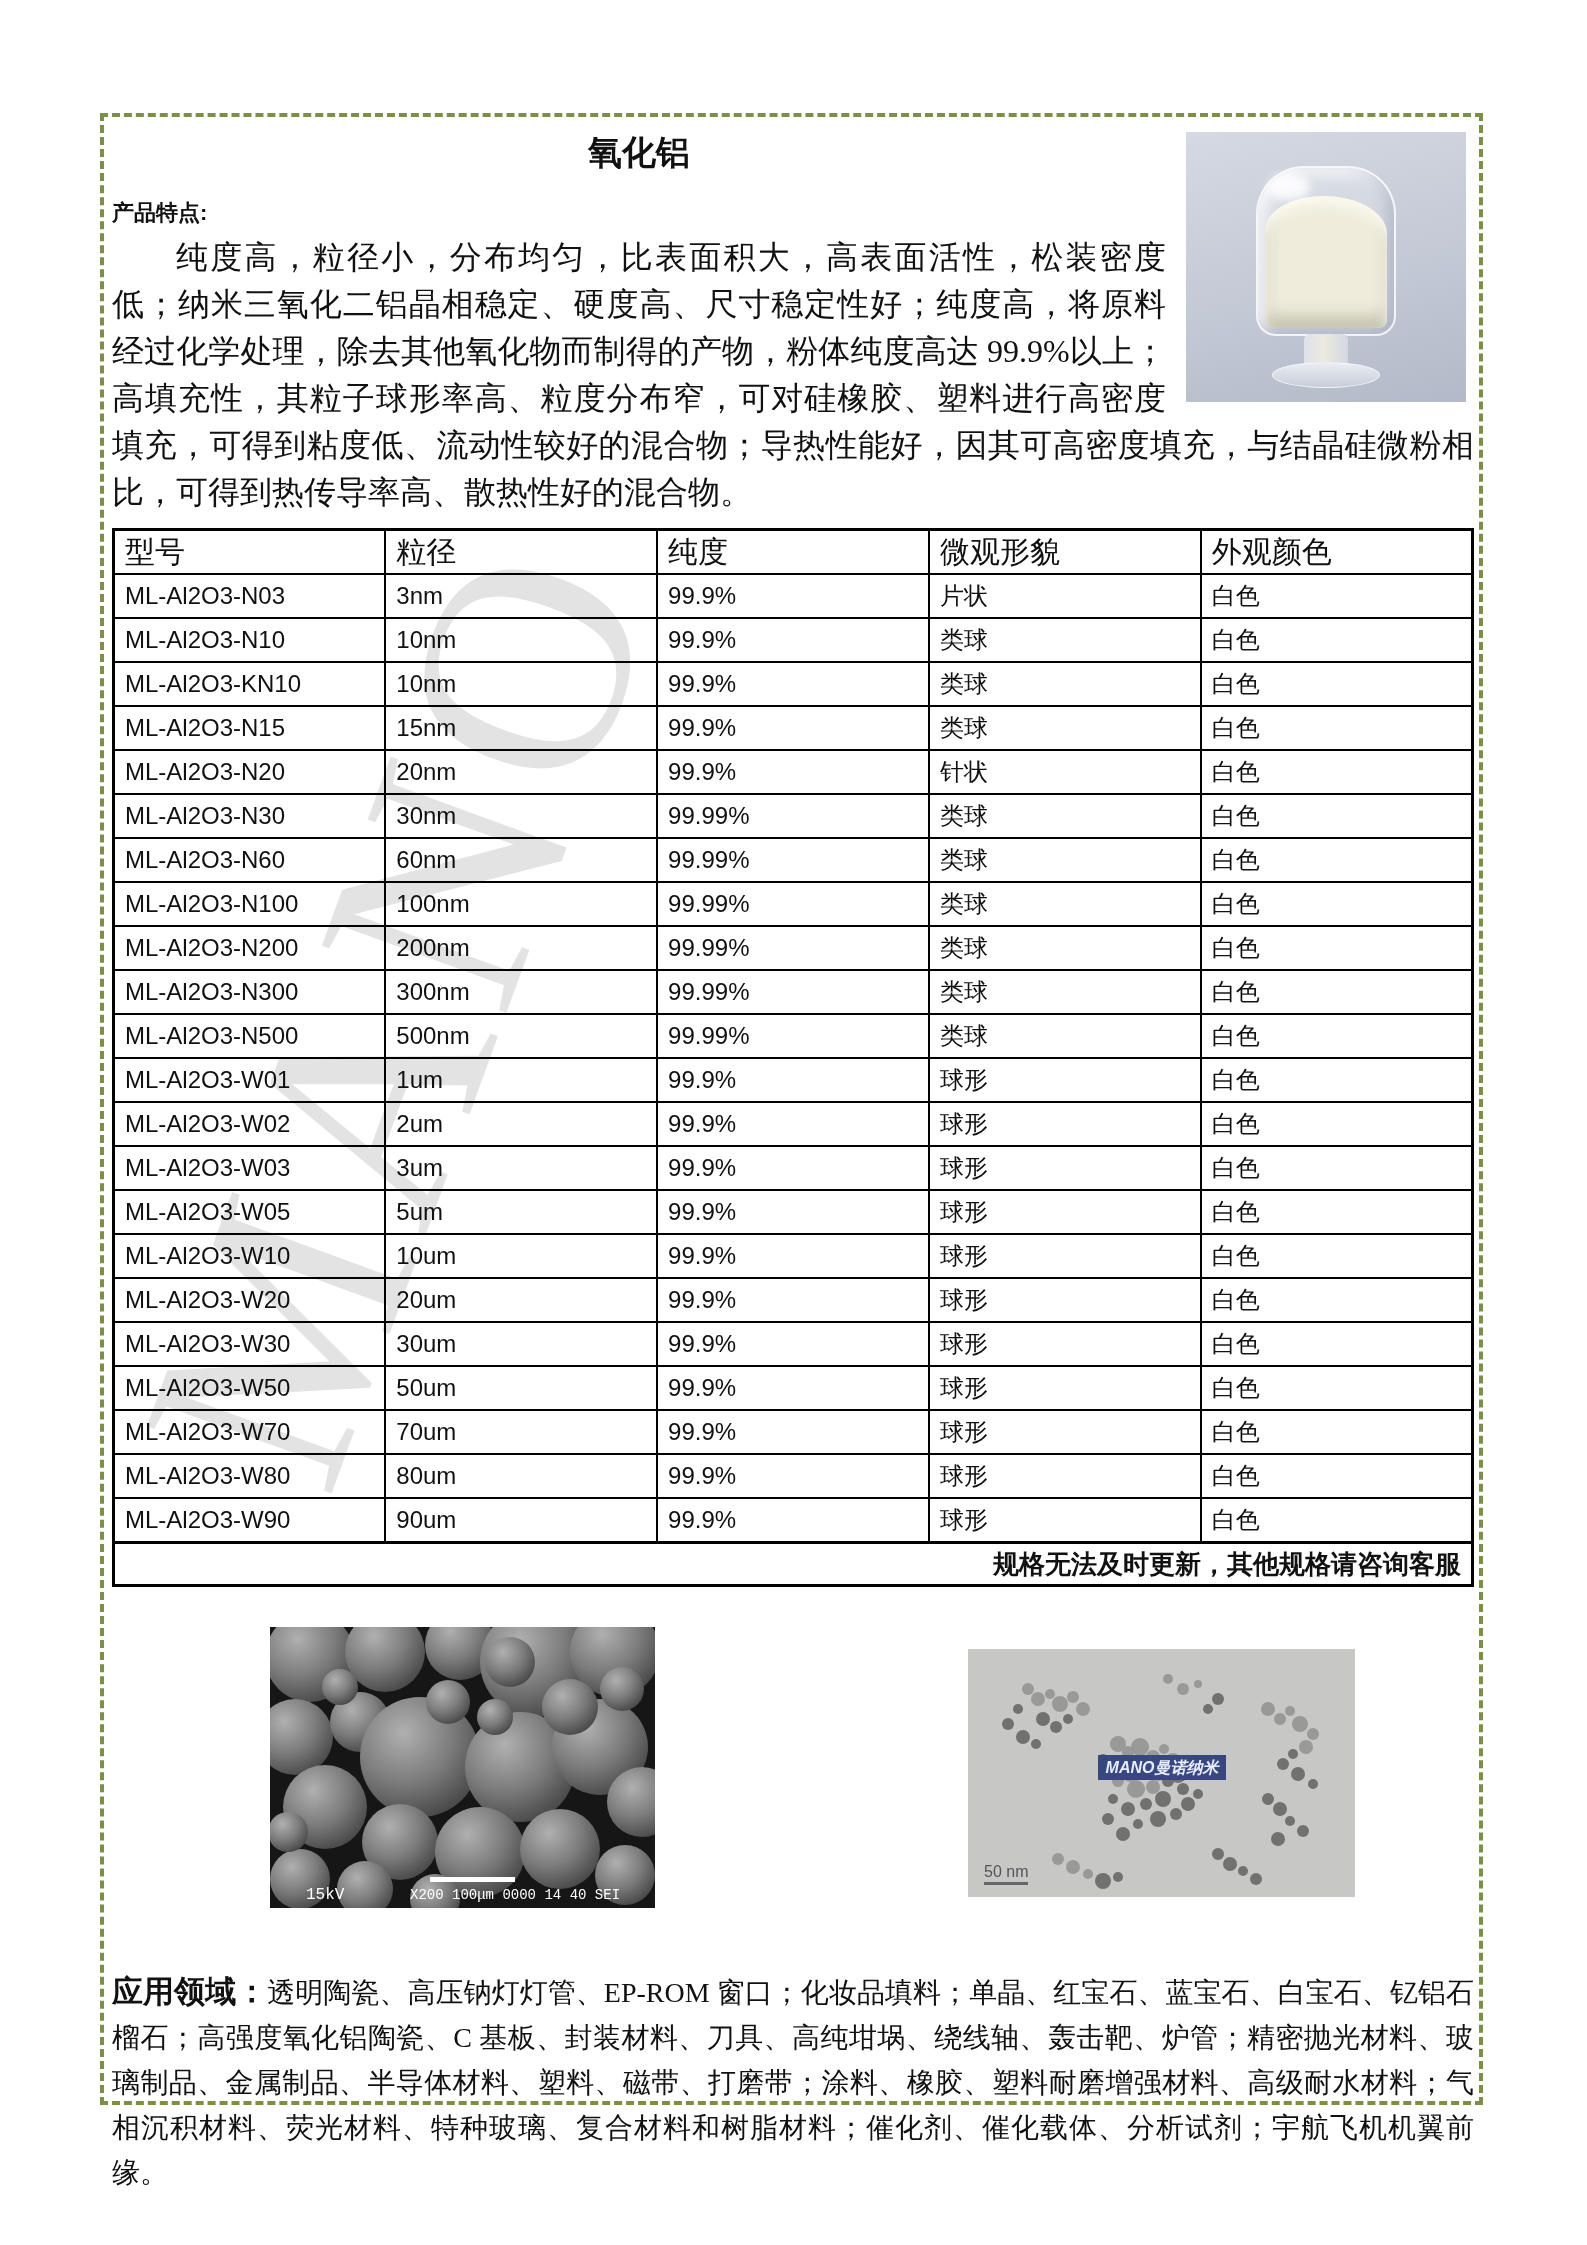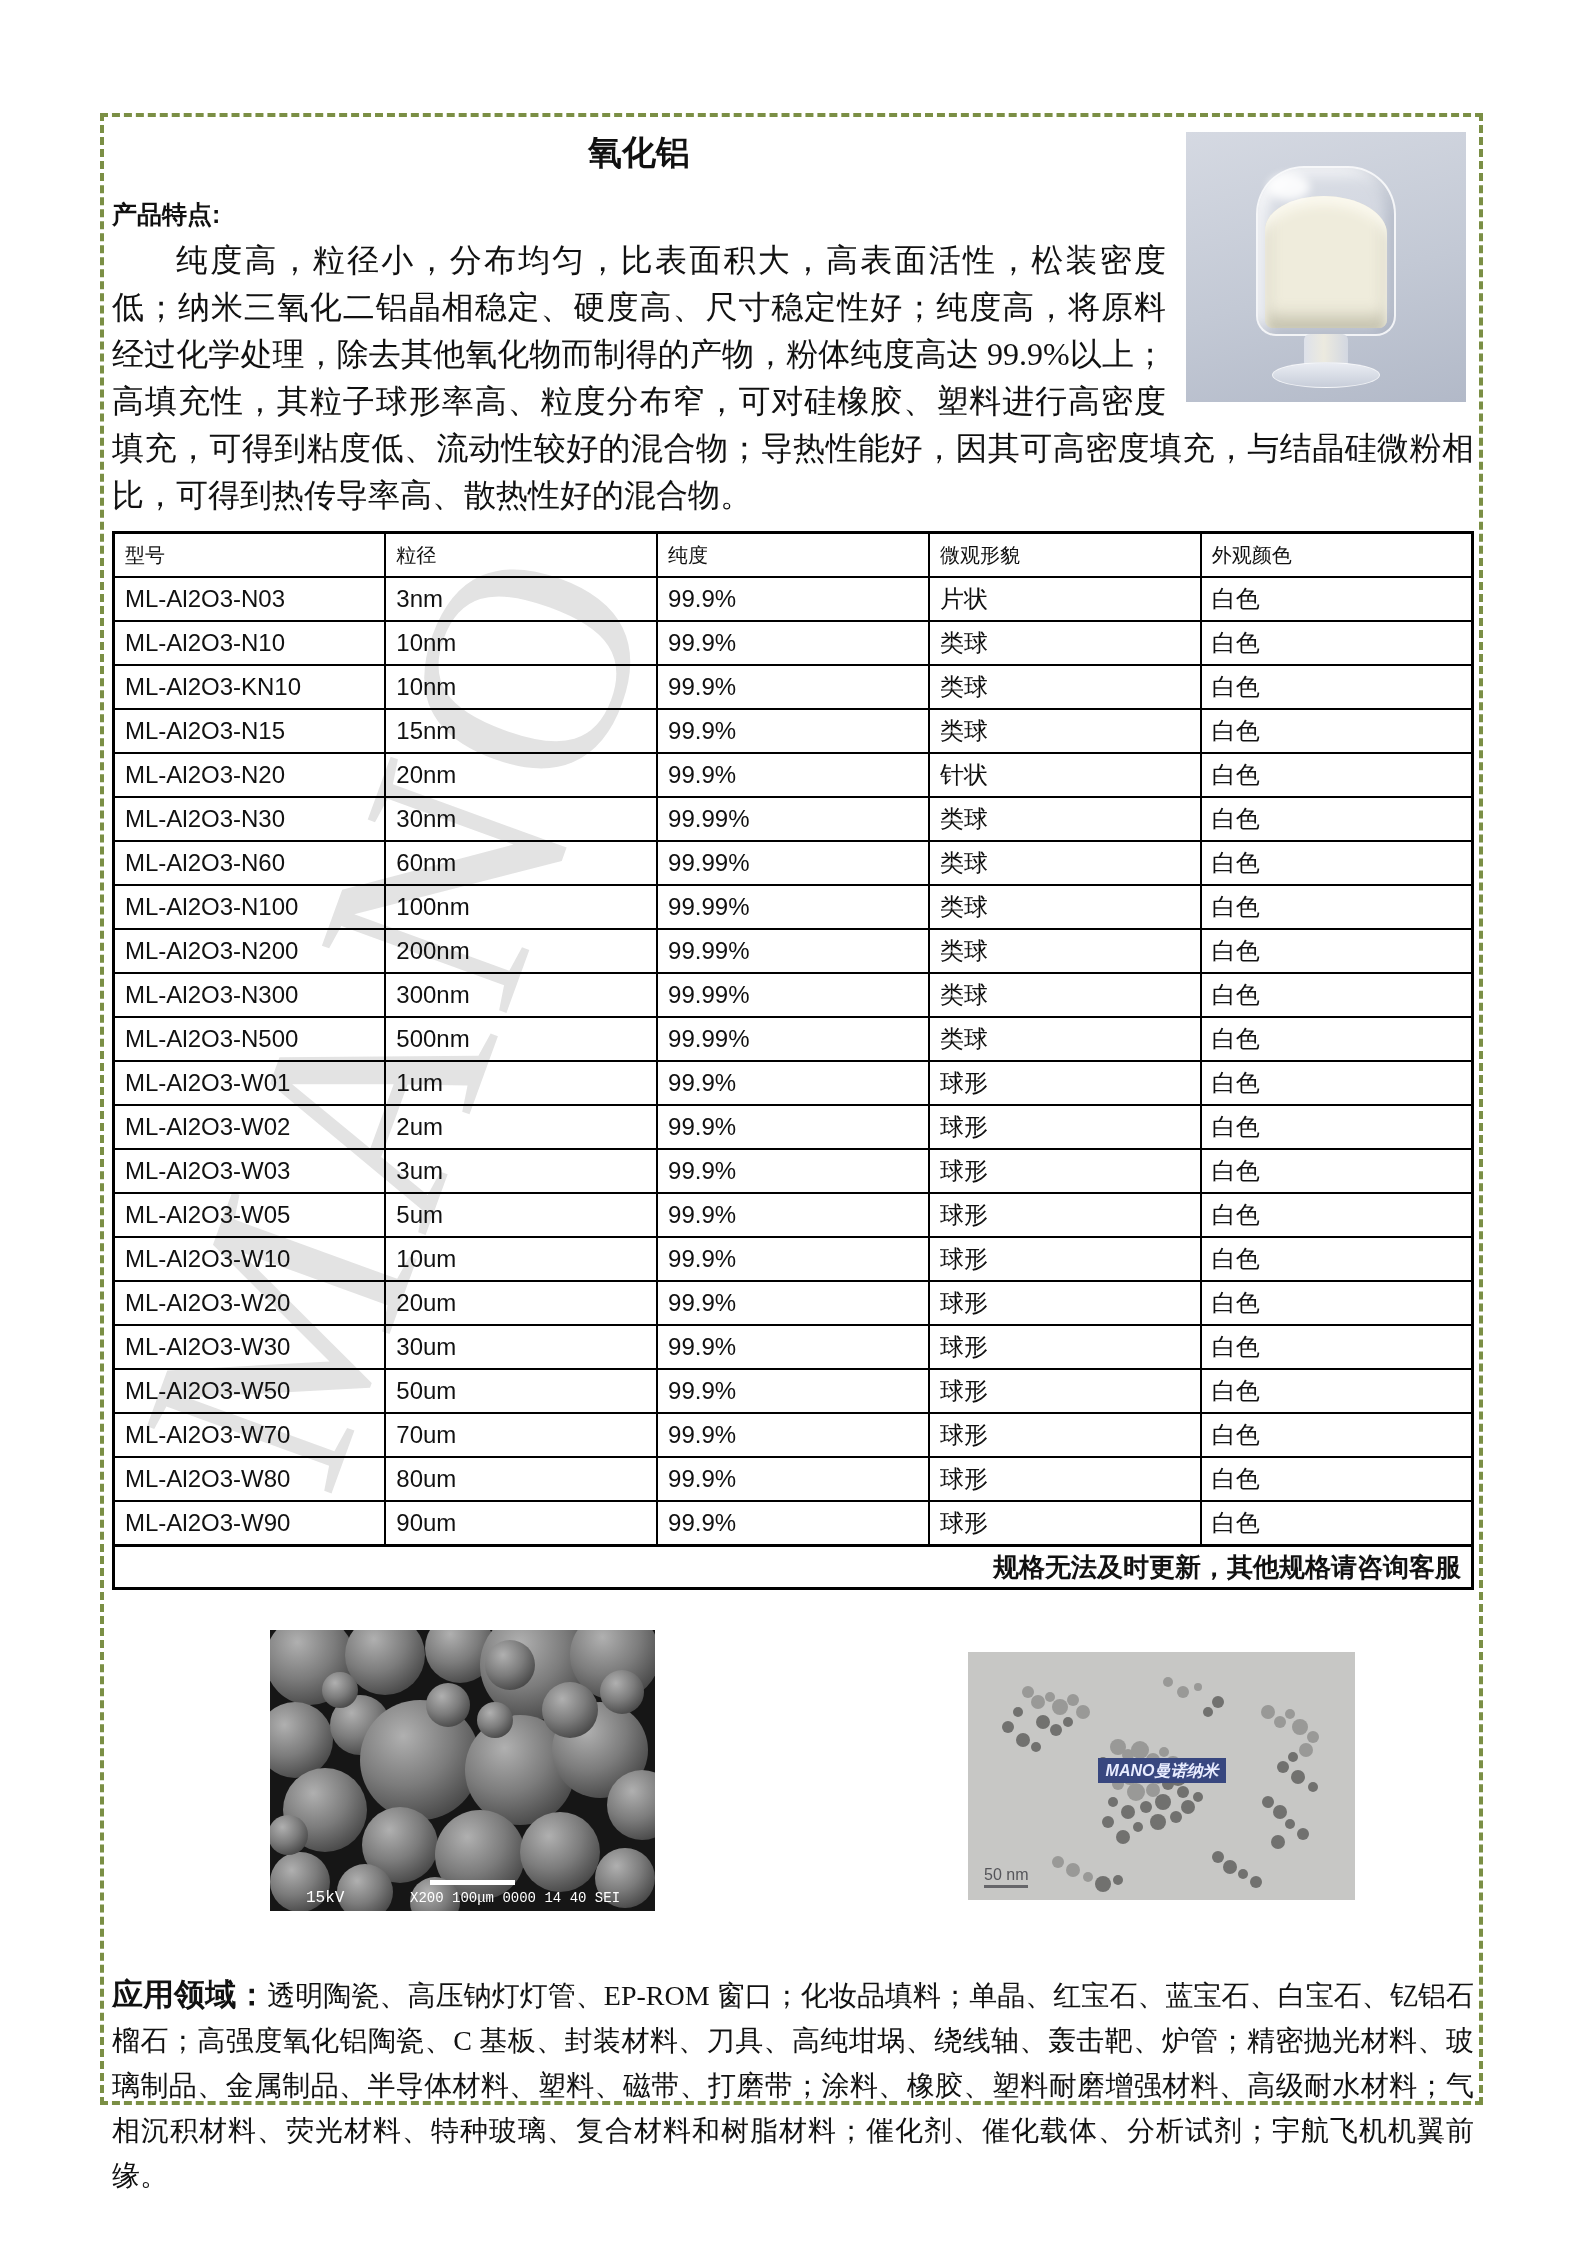--- a/index.html
+++ b/index.html
@@ -25,30 +25,30 @@
               box-shadow:inset 0 9px 12px #fbf9ef, inset 0 -12px 16px rgba(148,146,122,.45);}
   .jar-shine{position:absolute;left:82px;top:42px;width:42px;height:26px;background:rgba(255,255,255,.85);
              border-radius:50%;filter:blur(4px);}
   .jar-neck{position:absolute;left:118px;top:202px;width:44px;height:34px;border-radius:6px;
             background:linear-gradient(90deg,#dde1ea,#eceadf 45%,#d2d7e1);}
   .jar-foot{position:absolute;left:86px;top:230px;width:108px;height:26px;border-radius:50%;
             background:linear-gradient(#eaedf3,#c7cdd9);border:1px solid rgba(255,255,255,.65);box-sizing:border-box;}
 
   .title{font-family:"Liberation Sans",sans-serif;font-weight:bold;font-size:34px;
          text-align:center;margin:26px 0 0 0;}
-  .features-heading{font-family:"Liberation Sans",sans-serif;font-weight:bold;font-size:25px;
+  .features-heading{font-family:"Liberation Sans",sans-serif;font-weight:bold;font-size:22px;
                     margin:22px 0 6px 0;}
   .features-text{font-size:32px;line-height:47px;text-align:justify;text-indent:2em;margin:0;}
 
   
   table.spec{width:100%;border-collapse:collapse;border:3px solid #000;margin-top:12px;
              font-size:24px;}
   table.spec th, table.spec td{border:2px solid #000;height:42px;padding:0 10px;text-align:left;
              font-weight:normal;vertical-align:middle;}
-  table.spec th{font-size:20px;}
+  table.spec th{font-size:30px;}
   table.spec col{width:20%;}
   .latin{font-family:"Liberation Sans",sans-serif;}
   .zh{font-family:"Liberation Serif",serif;}
   tr.footnote td{font-family:"Liberation Sans",sans-serif;font-weight:bold;font-size:26px;
                  text-align:right;height:40px;border-top:3px solid #000;}
 
   
   .micro-strip{position:relative;height:330px;margin-top:2px;}
   .sem{position:absolute;left:158px;top:38px;width:385px;height:281px;}
   .tem{position:absolute;left:856px;top:60px;width:387px;height:248px;}

